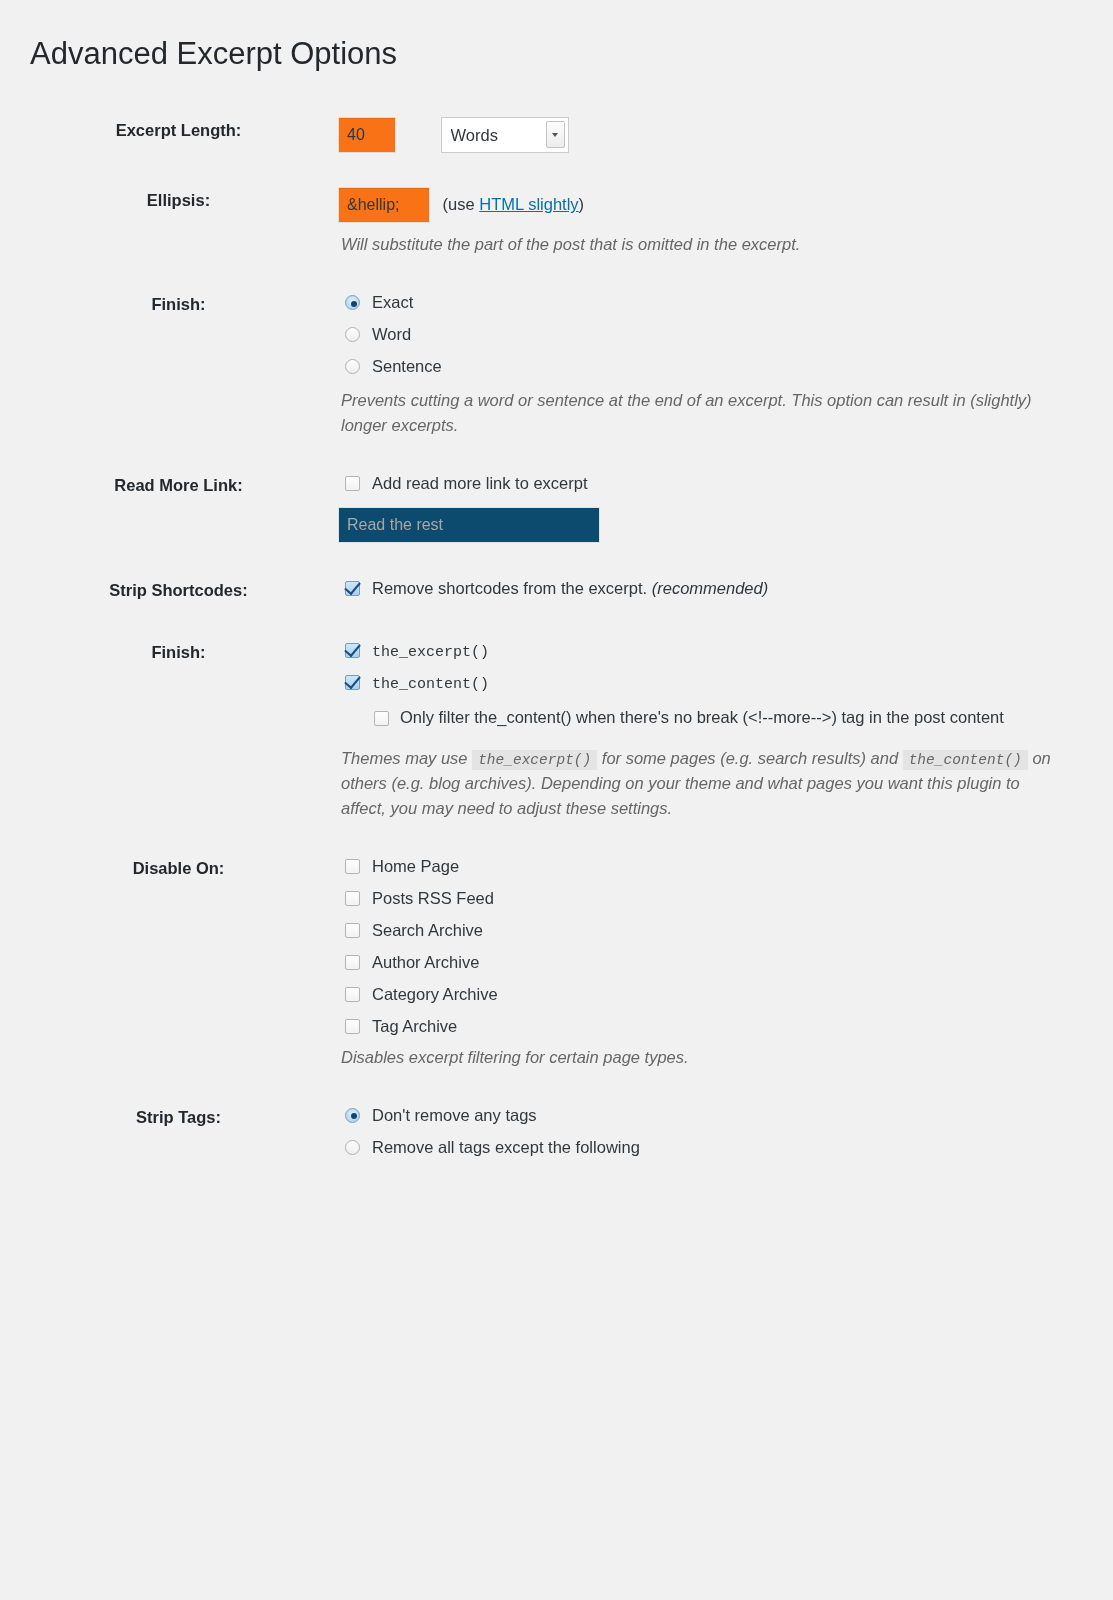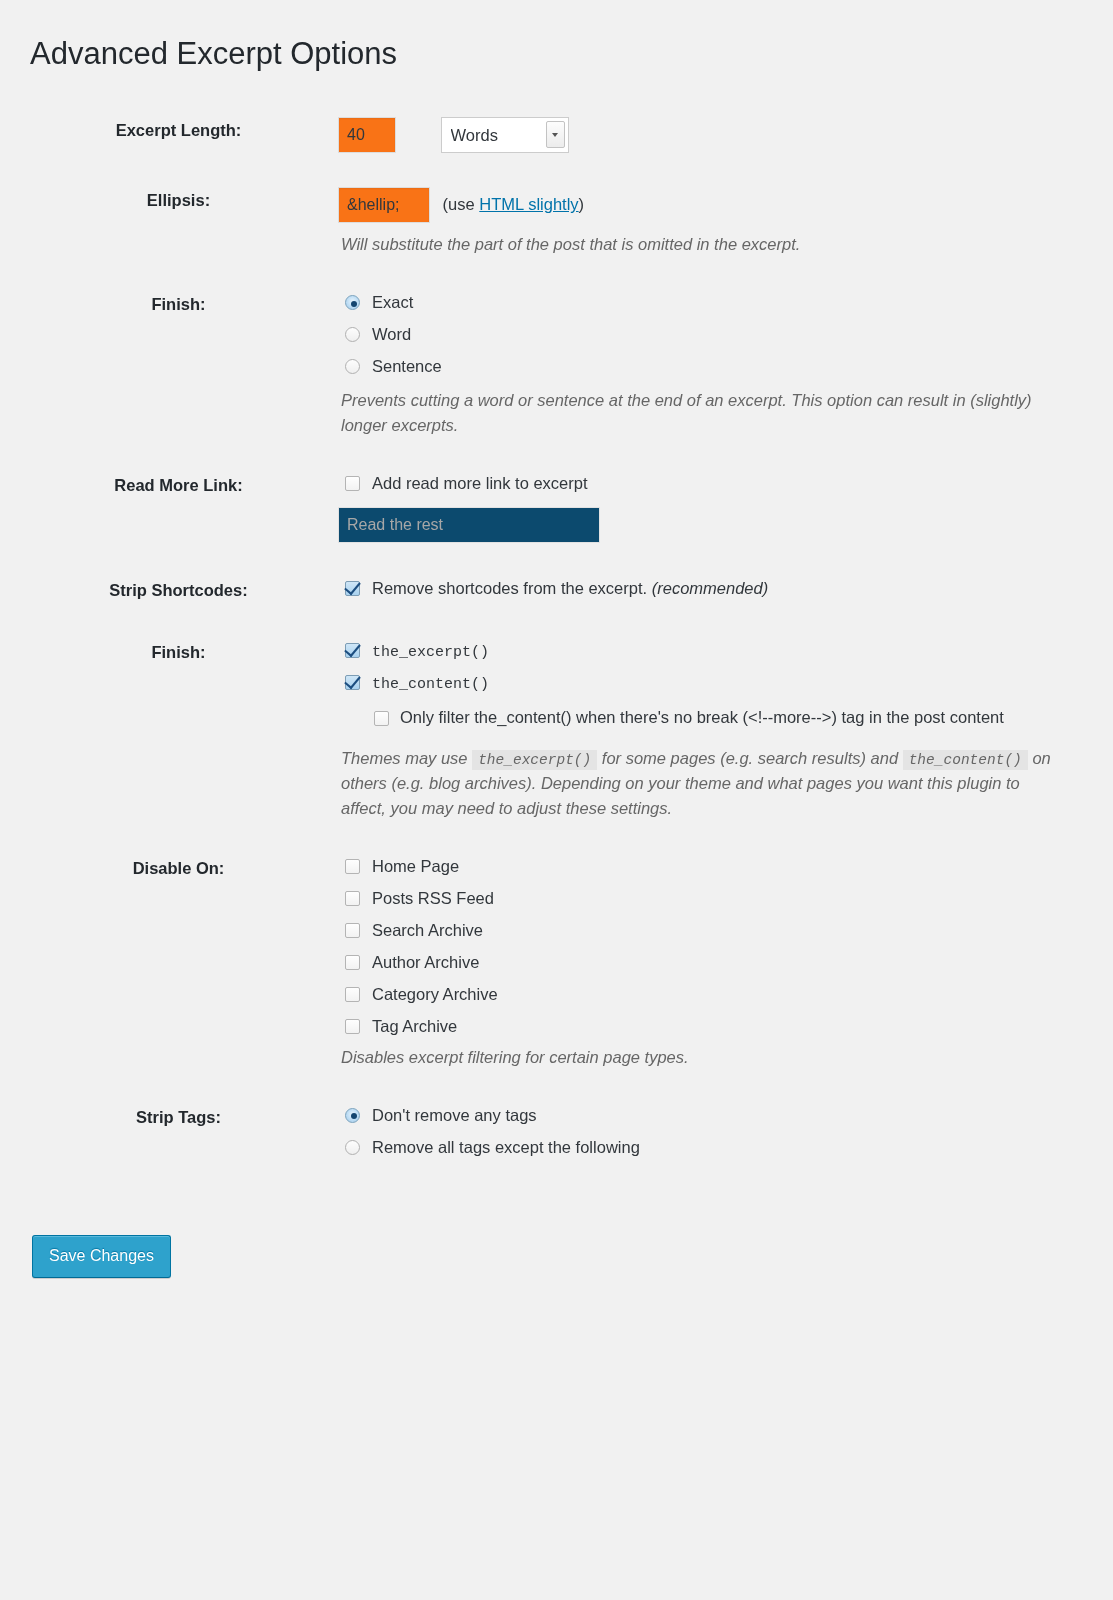--- a/index.html
+++ b/index.html
@@ -375,17 +375,14 @@
           <label class="opt-row last">
             <span class="rad"></span>
             <span>Remove all tags except the following</span>
           </label>
         </td>
       </tr>
 
     </tbody>
   </table>
 
-  <p class="submit-wrap">
-    <button type="button" class="btn-primary">Save Changes</button>
-  </p>
   </form>
 </div>
 
 </body></html>

